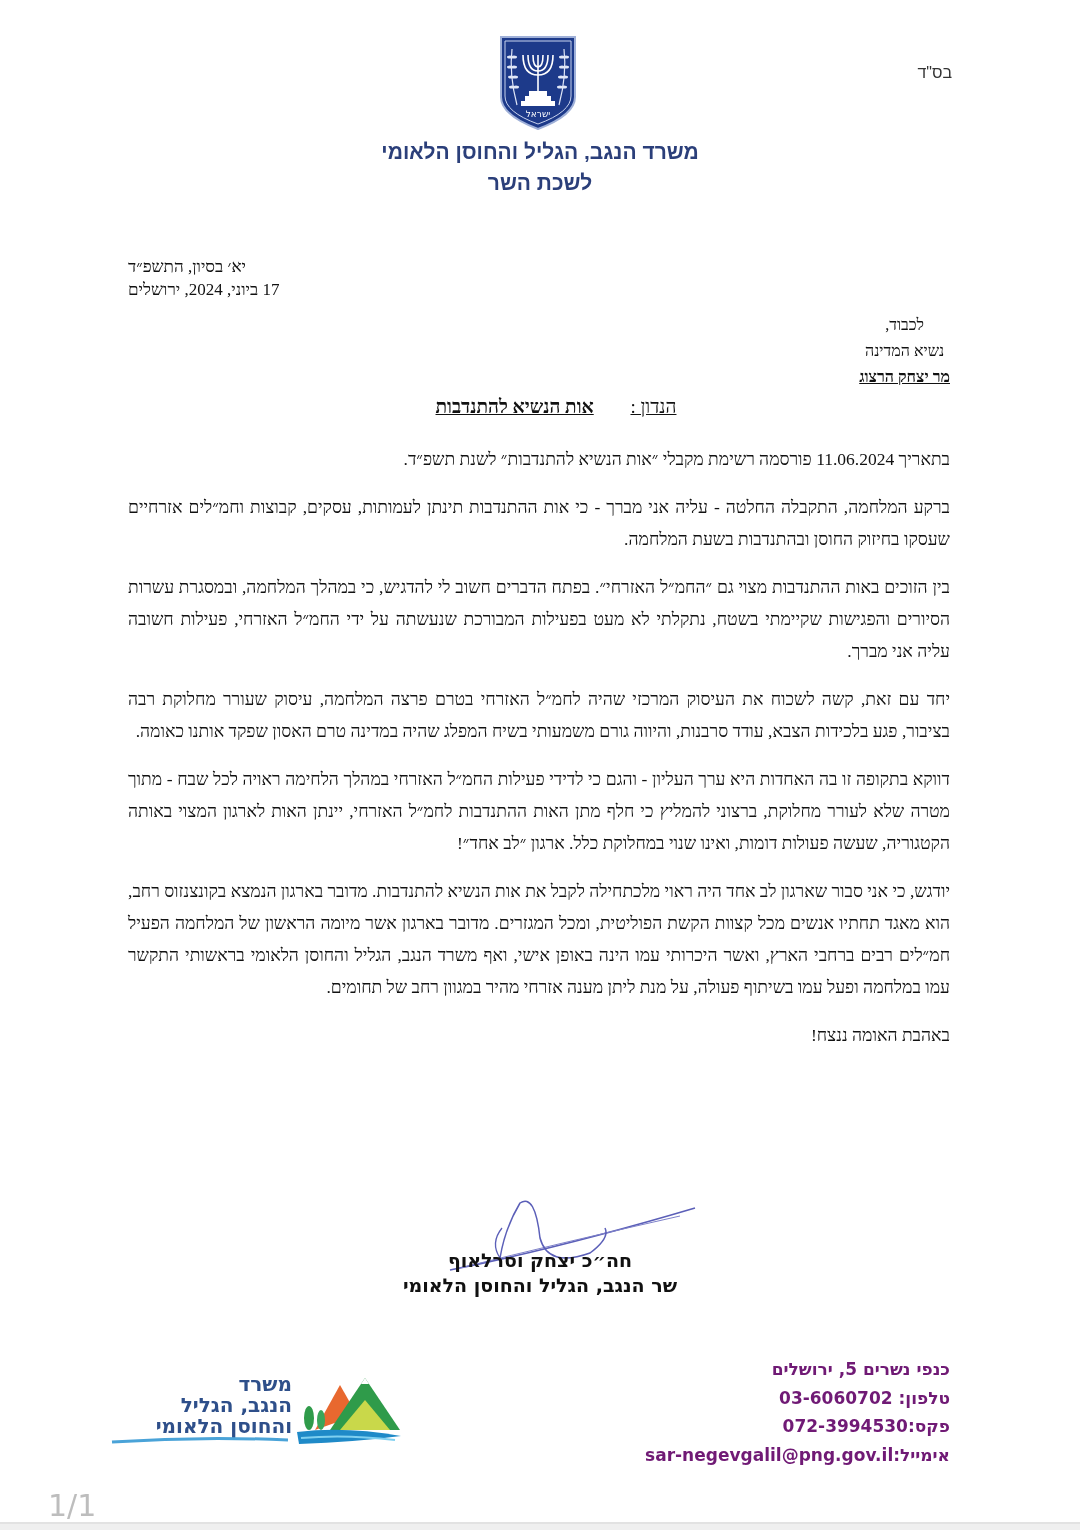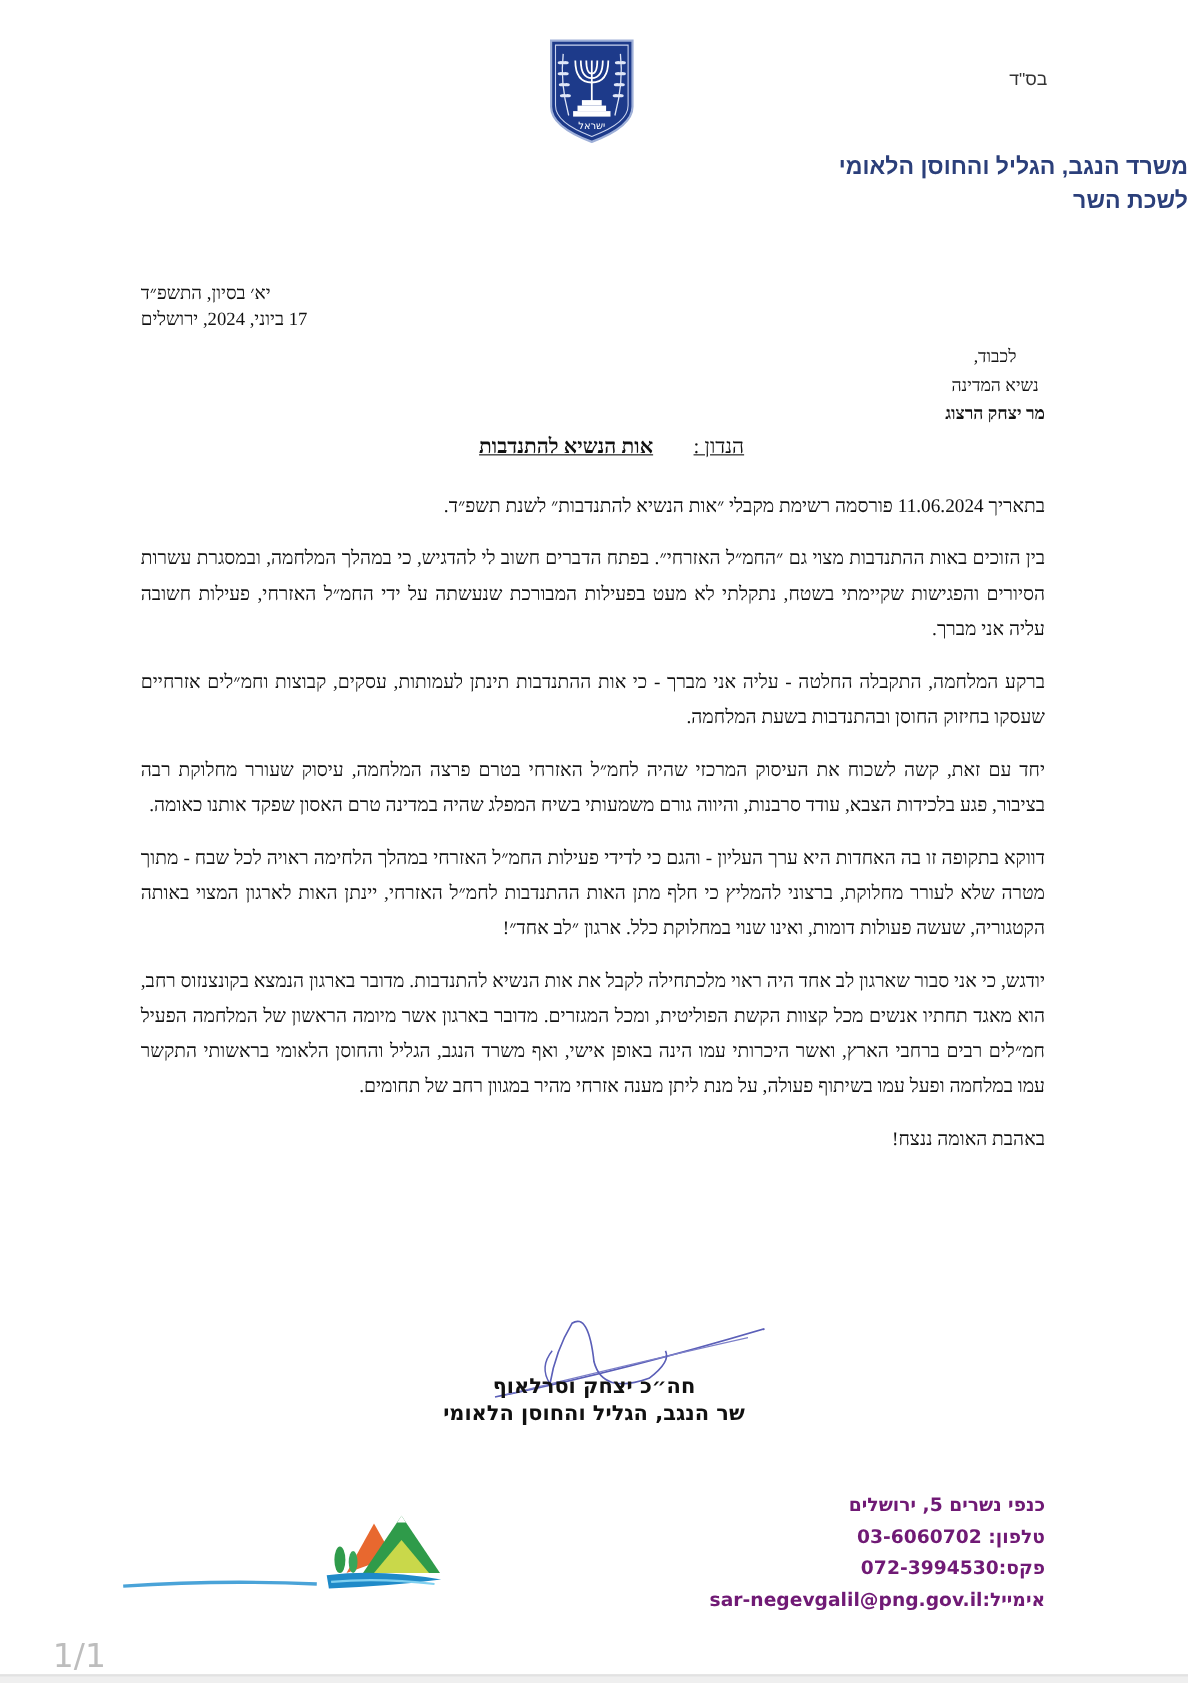--- a/index.html
+++ b/index.html
@@ -3,27 +3,27 @@
   <meta charset="utf-8">
   <style>
     html, body { margin: 0; padding: 0; }
     body {
       width: 1080px; height: 1530px; background: #ffffff; position: relative; overflow: hidden;
       font-family: "Liberation Sans", sans-serif; color: #111;
     }
     .page { position: absolute; left: 0; top: 0; width: 1080px; height: 1518px; background: #fff; }
     .bsd { position: absolute; right: 128px; top: 64px; font-size: 16px; color: #333; direction: rtl; }
     .emblem { position: absolute; left: 499px; top: 35px; width: 78px; height: 96px; }
-    .ministry-title { position: absolute; left: 0; width: 1080px; color: #2b3f7a; font-weight: bold; direction: rtl; }
+    .ministry-title { position: absolute; left: 0; width: 1080px; text-align: center; color: #2b3f7a; font-weight: bold; direction: rtl; }
     .mt1 { top: 140px; font-size: 21px; }
     .mt2 { top: 171px; font-size: 21px; }
     .dates { position: absolute; left: 128px; top: 255px; direction: rtl; text-align: left; font-family: "Liberation Serif", serif; font-size: 17px; line-height: 23px; }
     .dates div { text-align: left; }
     .recipient { position: absolute; right: 130px; top: 296px; direction: rtl; text-align: center; font-family: "Liberation Serif", serif; font-size: 16px; line-height: 26px; margin-top: 16px; }
-    .recipient .name { font-weight: bold; }
+    .recipient .name { font-weight: bold; text-decoration: underline; }
     .subject { position: absolute; left: 0; width: 1080px; top: 396px; text-align: center; direction: rtl; font-family: "Liberation Serif", serif; font-size: 19px; }
     .subject span { text-decoration: underline; margin-left: 32px; }
     .subject .sbold { font-weight: bold; }
     .body { position: absolute; left: 128px; width: 822px; top: 443px; direction: rtl; text-align: justify; font-family: "Liberation Serif", serif; font-size: 17.5px; line-height: 32px; }
     .body p { margin: 0 0 16px 0; text-align-last: right; }
     .sig-block { position: absolute; left: 380px; width: 320px; top: 1198px; height: 130px; }
     .signature { position: absolute; left: 60px; top: 0; width: 260px; height: 80px; }
     .sig-text { position: absolute; left: 0; width: 320px; top: 50px; text-align: center; direction: rtl; font-family: "DejaVu Sans", sans-serif; font-weight: bold; font-size: 19px; line-height: 25px; }
     .footer-logo { position: absolute; left: 110px; top: 1370px; width: 300px; height: 90px; }
     .logo-text { position: absolute; right: 118px; top: 4px; direction: rtl; text-align: right; color: #2e4f8a; font-weight: bold; font-size: 20px; line-height: 21px; font-family: "DejaVu Sans", sans-serif; }
@@ -94,22 +94,22 @@
     <div class="name">מר יצחק הרצוג</div>
   </div>
 
   <div class="subject">
     <span>הנדון :</span>
     <span class="sbold">אות הנשיא להתנדבות</span>
   </div>
 
   <div class="body">
     <p>בתאריך 11.06.2024 פורסמה רשימת מקבלי ״אות הנשיא להתנדבות״ לשנת תשפ״ד.</p>
+    <p>ברקע המלחמה, התקבלה החלטה - עליה אני מברך - כי אות ההתנדבות תינתן לעמותות, עסקים, קבוצות וחמ״לים אזרחיים שעסקו בחיזוק החוסן ובהתנדבות בשעת המלחמה.</p>
     <p>בין הזוכים באות ההתנדבות מצוי גם ״החמ״ל האזרחי״. בפתח הדברים חשוב לי להדגיש, כי במהלך המלחמה, ובמסגרת עשרות הסיורים והפגישות שקיימתי בשטח, נתקלתי לא מעט בפעילות המבורכת שנעשתה על ידי החמ״ל האזרחי, פעילות חשובה עליה אני מברך.</p>
-    <p>ברקע המלחמה, התקבלה החלטה - עליה אני מברך - כי אות ההתנדבות תינתן לעמותות, עסקים, קבוצות וחמ״לים אזרחיים שעסקו בחיזוק החוסן ובהתנדבות בשעת המלחמה.</p>
     <p>יחד עם זאת, קשה לשכוח את העיסוק המרכזי שהיה לחמ״ל האזרחי בטרם פרצה המלחמה, עיסוק שעורר מחלוקת רבה בציבור, פגע בלכידות הצבא, עודד סרבנות, והיווה גורם משמעותי בשיח המפלג שהיה במדינה טרם האסון שפקד אותנו כאומה.</p>
     <p>דווקא בתקופה זו בה האחדות היא ערך העליון - והגם כי לדידי פעילות החמ״ל האזרחי במהלך הלחימה ראויה לכל שבח - מתוך מטרה שלא לעורר מחלוקת, ברצוני להמליץ כי חלף מתן האות ההתנדבות לחמ״ל האזרחי, יינתן האות לארגון המצוי באותה הקטגוריה, שעשה פעולות דומות, ואינו שנוי במחלוקת כלל. ארגון ״לב אחד״!</p>
     <p>יודגש, כי אני סבור שארגון לב אחד היה ראוי מלכתחילה לקבל את אות הנשיא להתנדבות. מדובר בארגון הנמצא בקונצנזוס רחב, הוא מאגד תחתיו אנשים מכל קצוות הקשת הפוליטית, ומכל המגזרים. מדובר בארגון אשר מיומה הראשון של המלחמה הפעיל חמ״לים רבים ברחבי הארץ, ואשר היכרותי עמו הינה באופן אישי, ואף משרד הנגב, הגליל והחוסן הלאומי בראשותי התקשר עמו במלחמה ופעל עמו בשיתוף פעולה, על מנת ליתן מענה אזרחי מהיר במגוון רחב של תחומים.</p>
     <p>באהבת האומה ננצח!</p>
   </div>
 
   <div class="sig-block">
     <div class="signature">
       <svg width="260" height="80" viewBox="0 0 260 80">
         <path d="M10 72 Q120 50 255 10" stroke="#5b5fb8" stroke-width="1.6" fill="none"></path>
@@ -118,20 +118,25 @@
         <path d="M60 60 Q50 45 62 30" stroke="#5b5fb8" stroke-width="1.3" fill="none"></path>
       </svg>
     </div>
     <div class="sig-text">
       <div>חה״כ יצחק וסרלאוף</div>
       <div>שר הנגב, הגליל והחוסן הלאומי</div>
     </div>
   </div>
 
   <div class="footer-logo">
+    <div class="logo-text">
+      <div>משרד</div>
+      <div>הנגב, הגליל</div>
+      <div>והחוסן הלאומי</div>
+    </div>
     <svg style="position:absolute;left:0;top:64px" width="180" height="12" viewBox="0 0 180 12">
       <path d="M2 8 Q90 2 178 6" stroke="#4aa3d8" stroke-width="3" fill="none"></path>
     </svg>
     <div style="position:absolute;left:185px;top:0;">
       <svg width="110" height="80" viewBox="0 0 110 80">
         <path d="M20 60 L45 15 L62 45 Z" fill="#e8682f"></path>
         <path d="M35 60 L70 8 L105 60 Z" fill="#2f9b4a"></path>
         <path d="M45 60 L70 30 L95 60 Z" fill="#c9d84a"></path>
         <path d="M66 14 L70 8 L74 14 Z" fill="#ffffff"></path>
         <ellipse cx="14" cy="48" rx="5" ry="12" fill="#2f9b4a"></ellipse>

